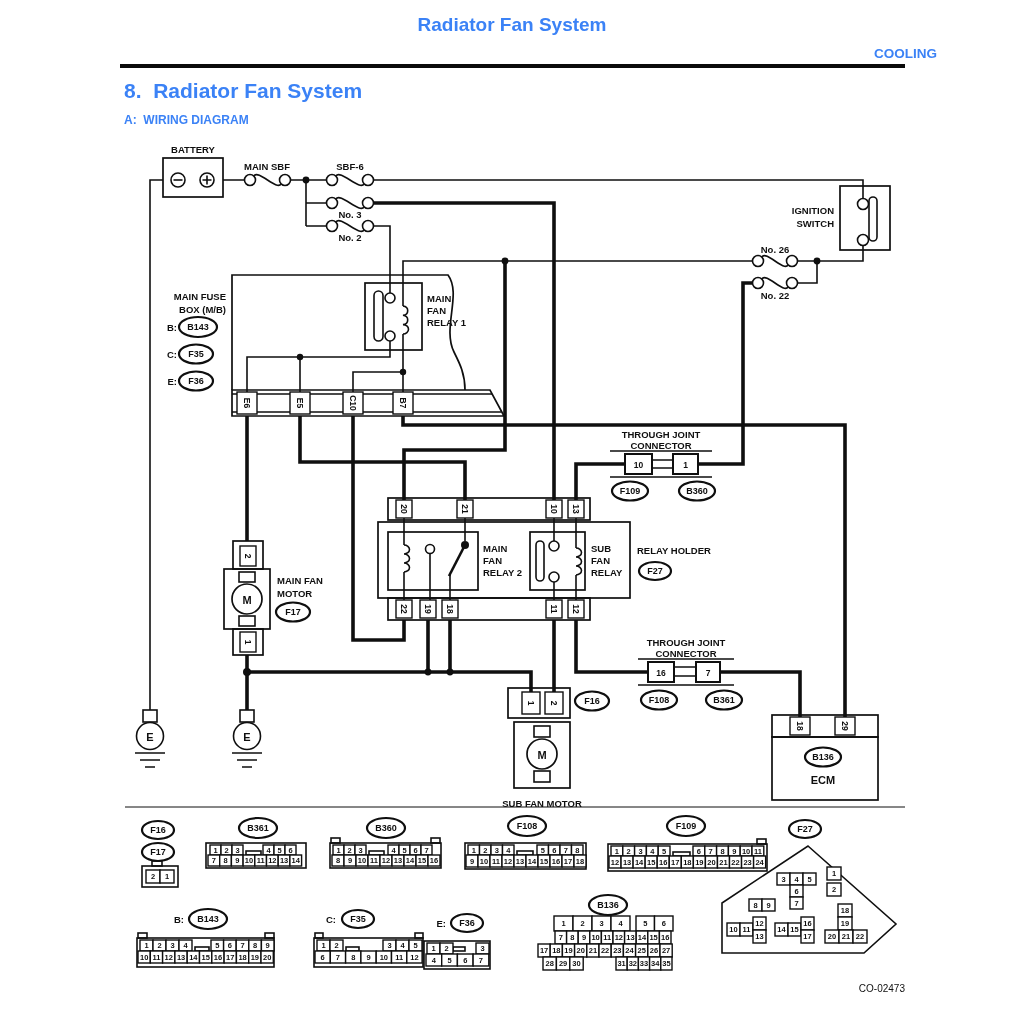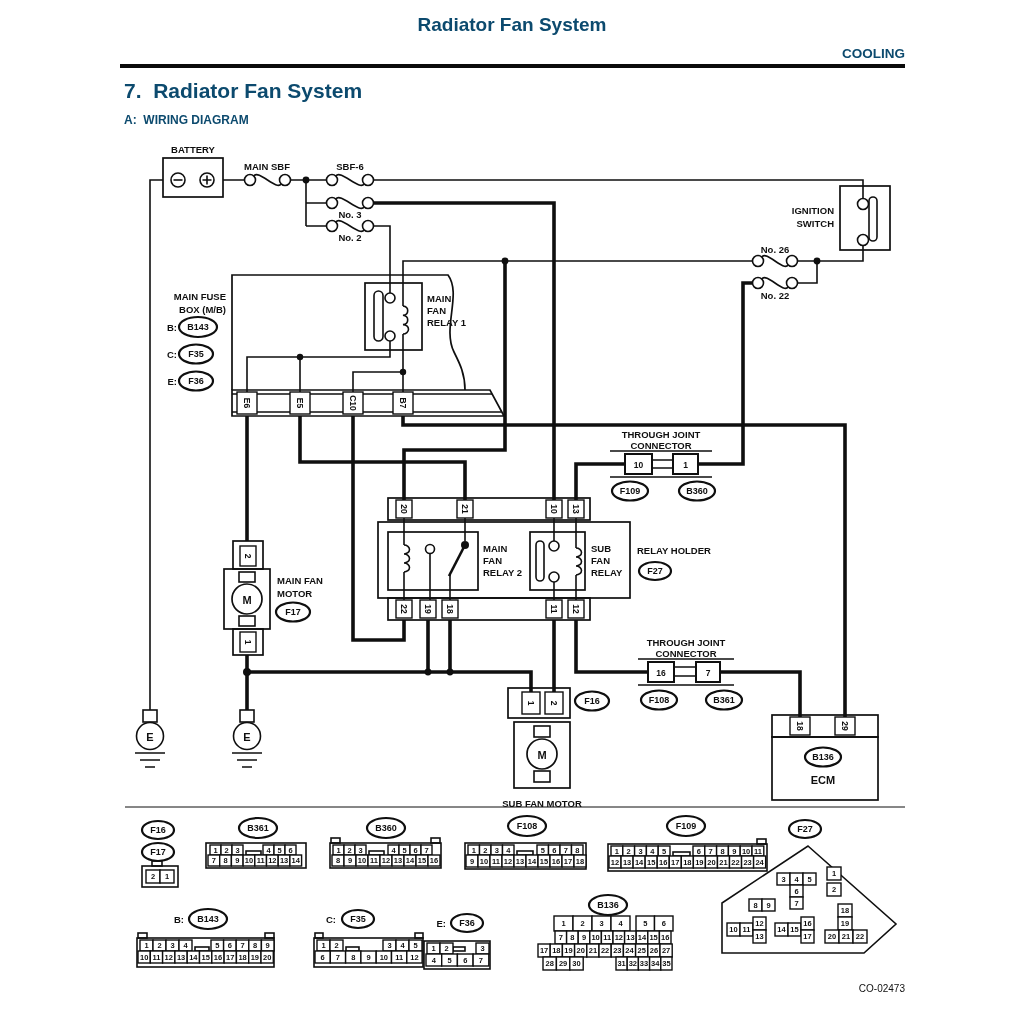--- a/index.html
+++ b/index.html
@@ -1,19 +1,19 @@
 <!DOCTYPE html>
 <html><head>
 <meta charset="utf-8">
 <style>
   html,body{margin:0;padding:0;background:#fff;}
   #page{position:relative;width:1024px;height:1024px;background:#fff;font-family:"Liberation Sans",sans-serif;color:#111;overflow:hidden;}
-  .hdr{position:absolute;white-space:pre;font-weight:bold;color:#0c4a6e;}
+  .hdr{position:absolute;white-space:pre;font-weight:bold;color:#3b82f6;}
   #title{top:14px;left:0;width:1024px;text-align:center;font-size:19px;}
-  #cooling{top:46px;left:0;width:905px;text-align:right;font-size:13.5px;}
+  #cooling{top:46px;left:0;width:905px;text-align:right;font-size:13.5px;padding-left:32px;}
   #rule{position:absolute;top:64px;left:120px;width:785px;height:3.5px;background:#0a0a0a;}
   #h2{top:79px;left:124px;font-size:21px;}
   #h3{top:113px;left:124px;font-size:12px;}
   svg text{font-family:"Liberation Sans",sans-serif;fill:#0f0f0f;}
   .lbl{font-size:9.5px;font-weight:bold;}
   .ovaltext{font-size:9px;font-weight:bold;text-anchor:middle;}
   .prefix{font-size:9.5px;font-weight:bold;}
   .pintext{font-size:8.5px;font-weight:bold;text-anchor:middle;}
   .celltext{font-size:7.5px;font-weight:bold;}
   .big{font-size:11px;font-weight:bold;text-anchor:middle;}
@@ -24,21 +24,21 @@
   .oval{fill:none;stroke:#0f0f0f;stroke-width:2.2px;}
   .dot{fill:#0f0f0f;}
 </style>
 </head>
 <body>
 
 <div id="page">
   <div id="title" class="hdr">Radiator Fan System</div>
   <div id="cooling" class="hdr">COOLING</div>
   <div id="rule"></div>
-  <div id="h2" class="hdr">7.  Radiator Fan System</div>
+  <div id="h2" class="hdr">8.  Radiator Fan System</div>
   <div id="h3" class="hdr">A:  WIRING DIAGRAM</div>
 
   <svg id="dia" width="1024" height="1024" viewBox="0 0 1024 1024" style="position:absolute;top:0;left:0">
 
     <g>
       <path class="thin" d="M163,180 H150 V710"></path>
       <path class="thin" d="M223,180 H244 M291,180 H326 M374,180 H863 V198 M306,180 V226 M306,203 H326 M306,226 H326"></path>
       <path class="thin" d="M374,226 H390 V293"></path>
       <path class="thin" d="M863,246 V261 H798 M752,261 H403 V306 M817,261 V283 H798"></path>
       <path class="thin" d="M390,341 V357 H247 V392 M300,357 V392"></path>

